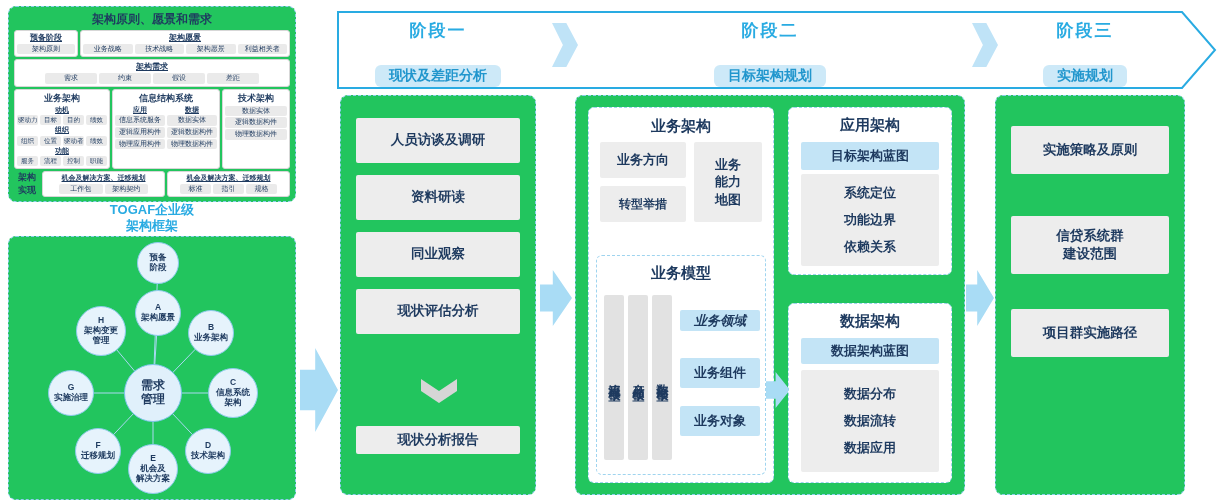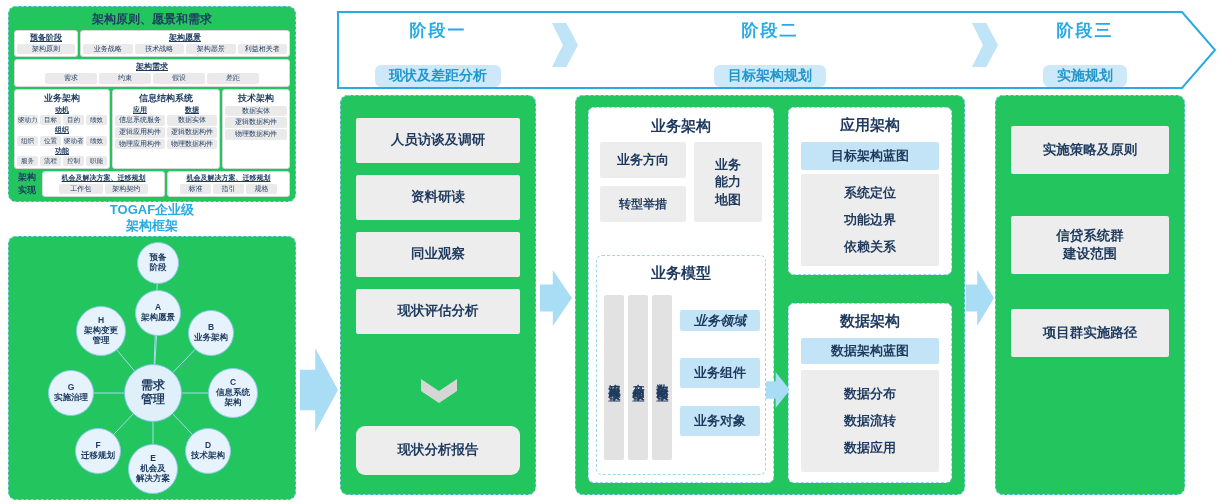--- a/index.html
+++ b/index.html
@@ -241,21 +241,21 @@
   <div class="barrow" style="left:300px; top:348px; width:38px; height:84px;"></div>
   <div class="barrow" style="left:540px; top:270px; width:32px; height:56px;"></div>
   <div class="barrow" style="left:966px; top:270px; width:28px; height:56px;"></div>
 
   <div class="dash" style="left:340px; top:95px; width:196px; height:400px;">
     <div class="gbox" style="left:15px; right:15px; top:22px;  height:45px;">人员访谈及调研</div>
     <div class="gbox" style="left:15px; right:15px; top:79px;  height:45px;">资料研读</div>
     <div class="gbox" style="left:15px; right:15px; top:136px; height:45px;">同业观察</div>
     <div class="gbox" style="left:15px; right:15px; top:193px; height:45px;">现状评估分析</div>
     <div class="darrow" style="left:80px; top:283px; width:36px; height:24px;"></div>
-    <div class="gbox" style="left:15px; right:15px; top:330px; height:49px;border-radius:9px;">现状分析报告</div>
+    <div class="gbox" style="left:15px; right:15px; top:330px; height:28px;">现状分析报告</div>
   </div>
 
   <div class="dash" style="left:575px; top:95px; width:390px; height:400px;"></div>
 
   <div class="dash2" style="left:588px; top:107px; width:186px; height:376px;">
     <div class="sec-title" style="top:9px;">业务架构</div>
   </div>
   <div class="gbox" style="left:600px; top:142px; width:86px; height:36px; font-size:13px;">业务方向</div>
   <div class="gbox" style="left:600px; top:186px; width:86px; height:36px; font-size:12px;">转型举措</div>
   <div class="gbox preline" style="left:694px; top:142px; width:68px; height:80px; font-size:13px;">业务

